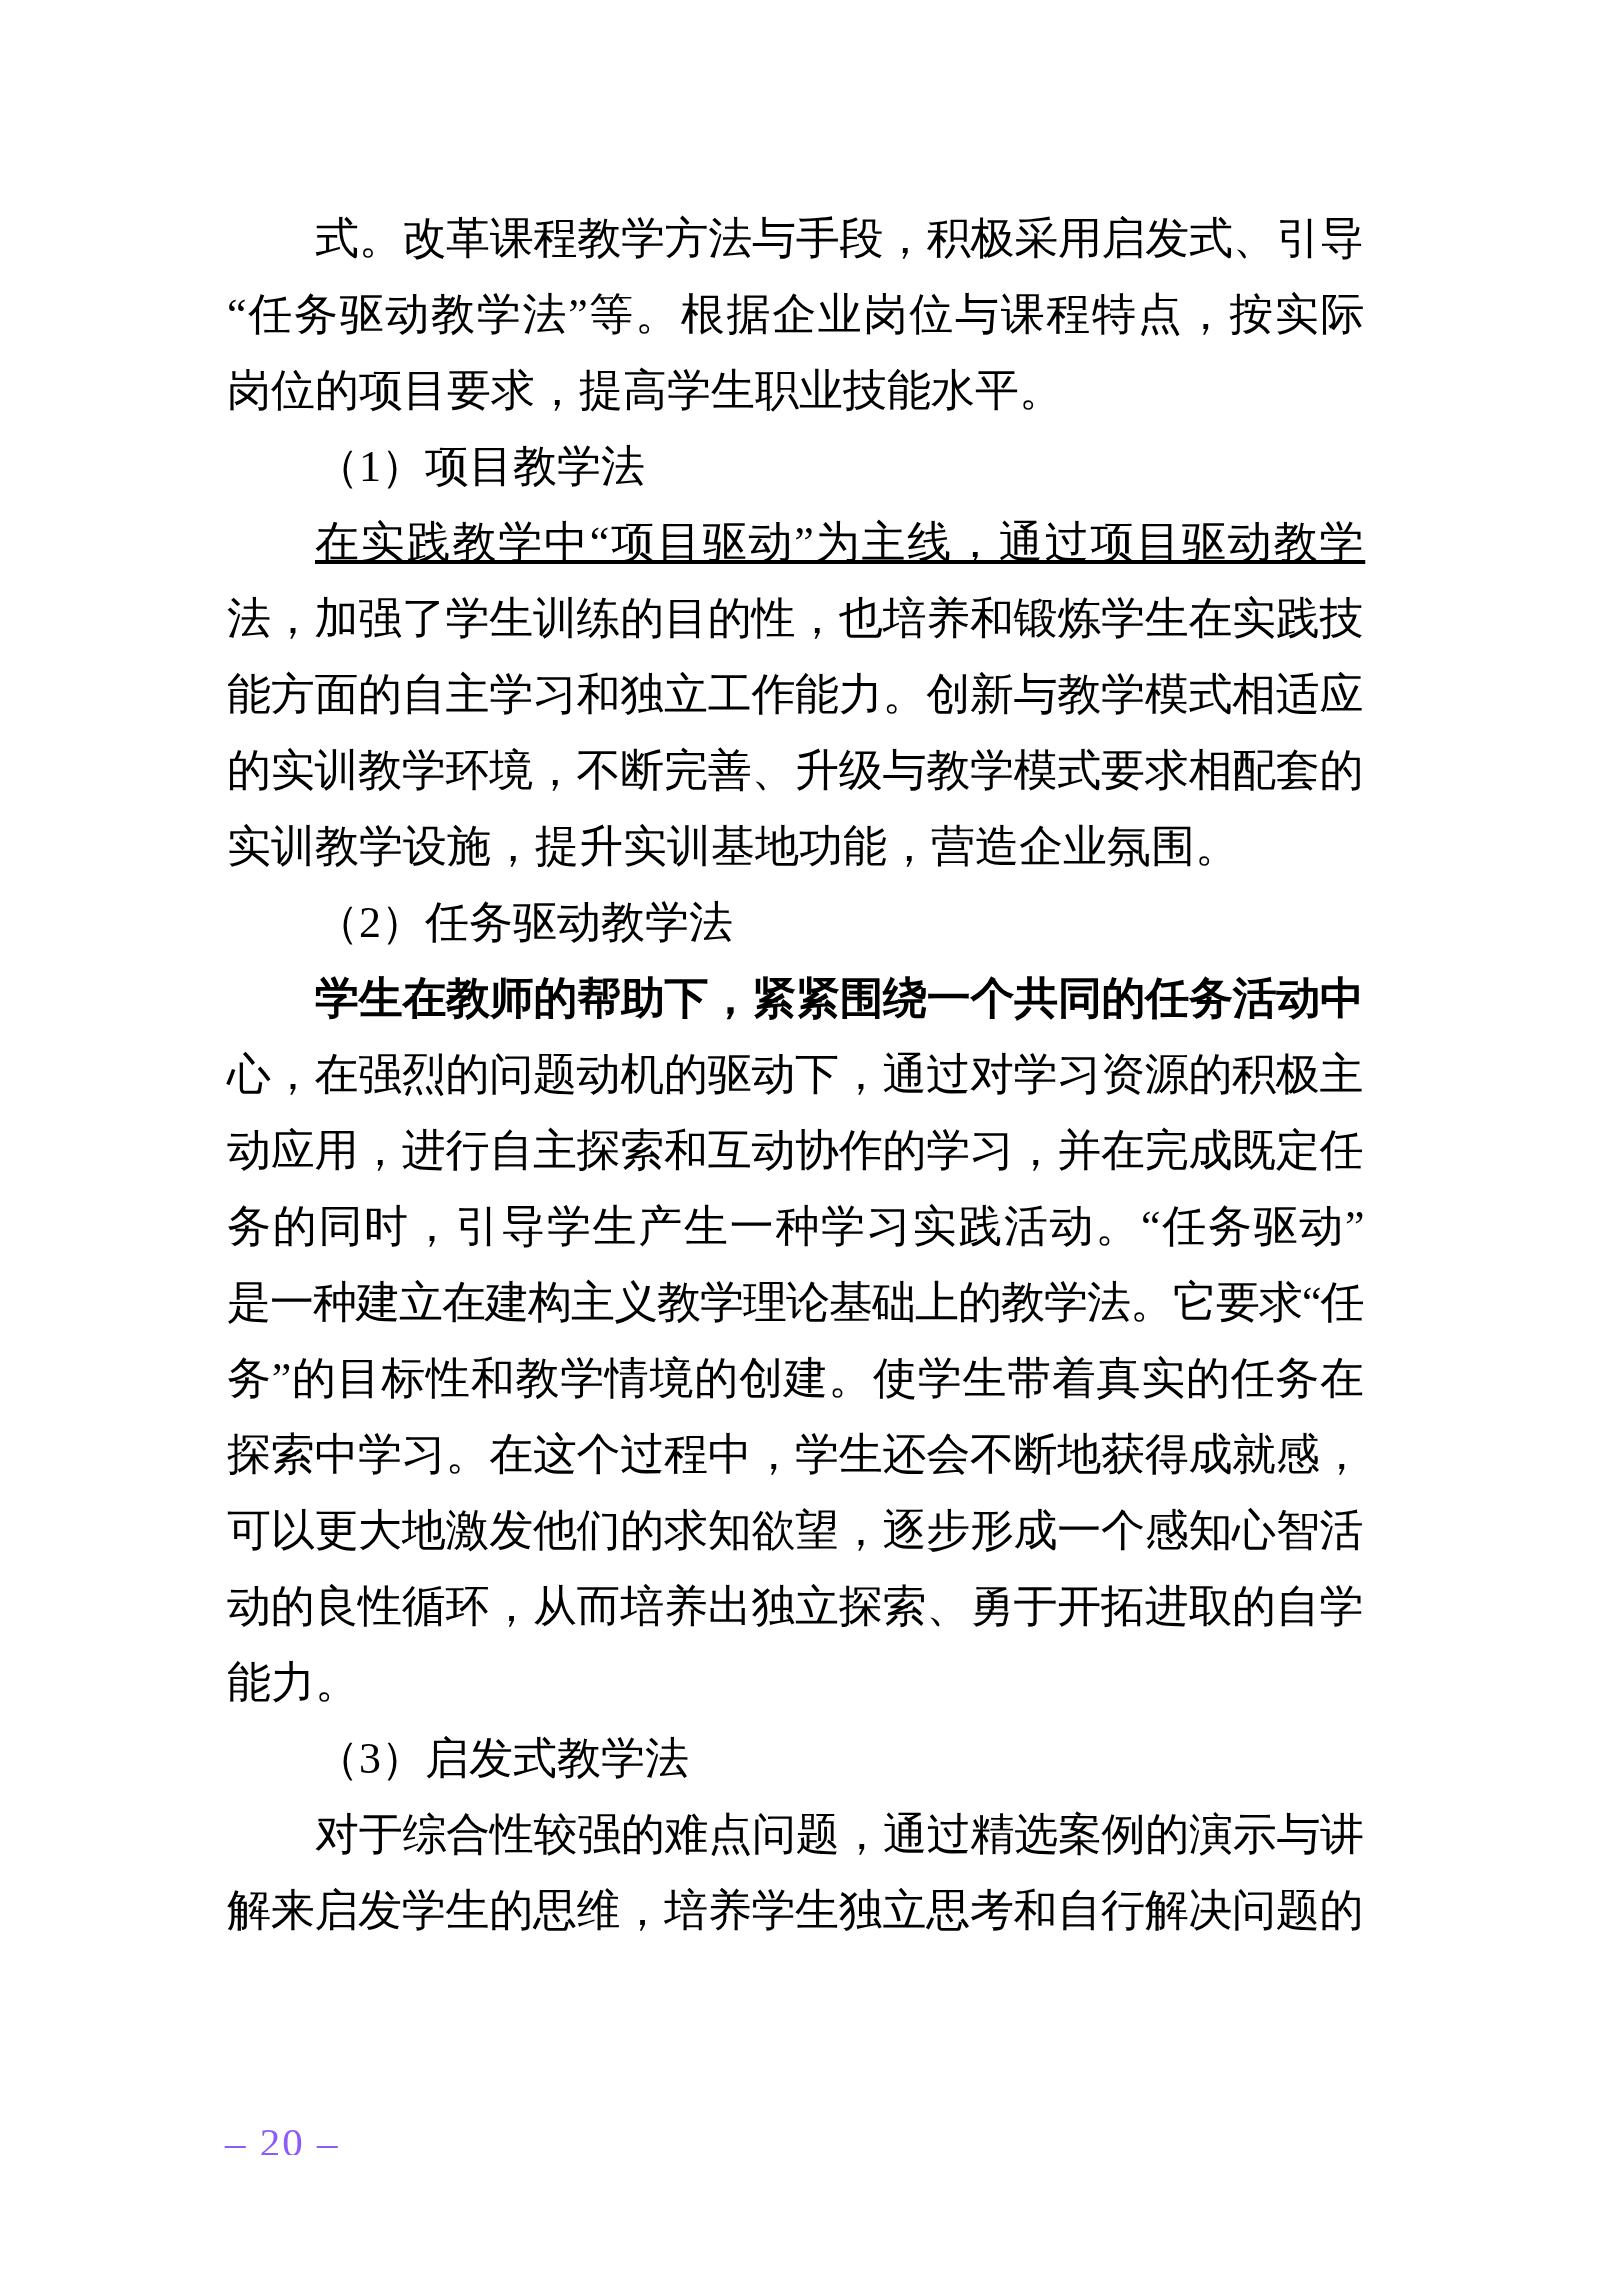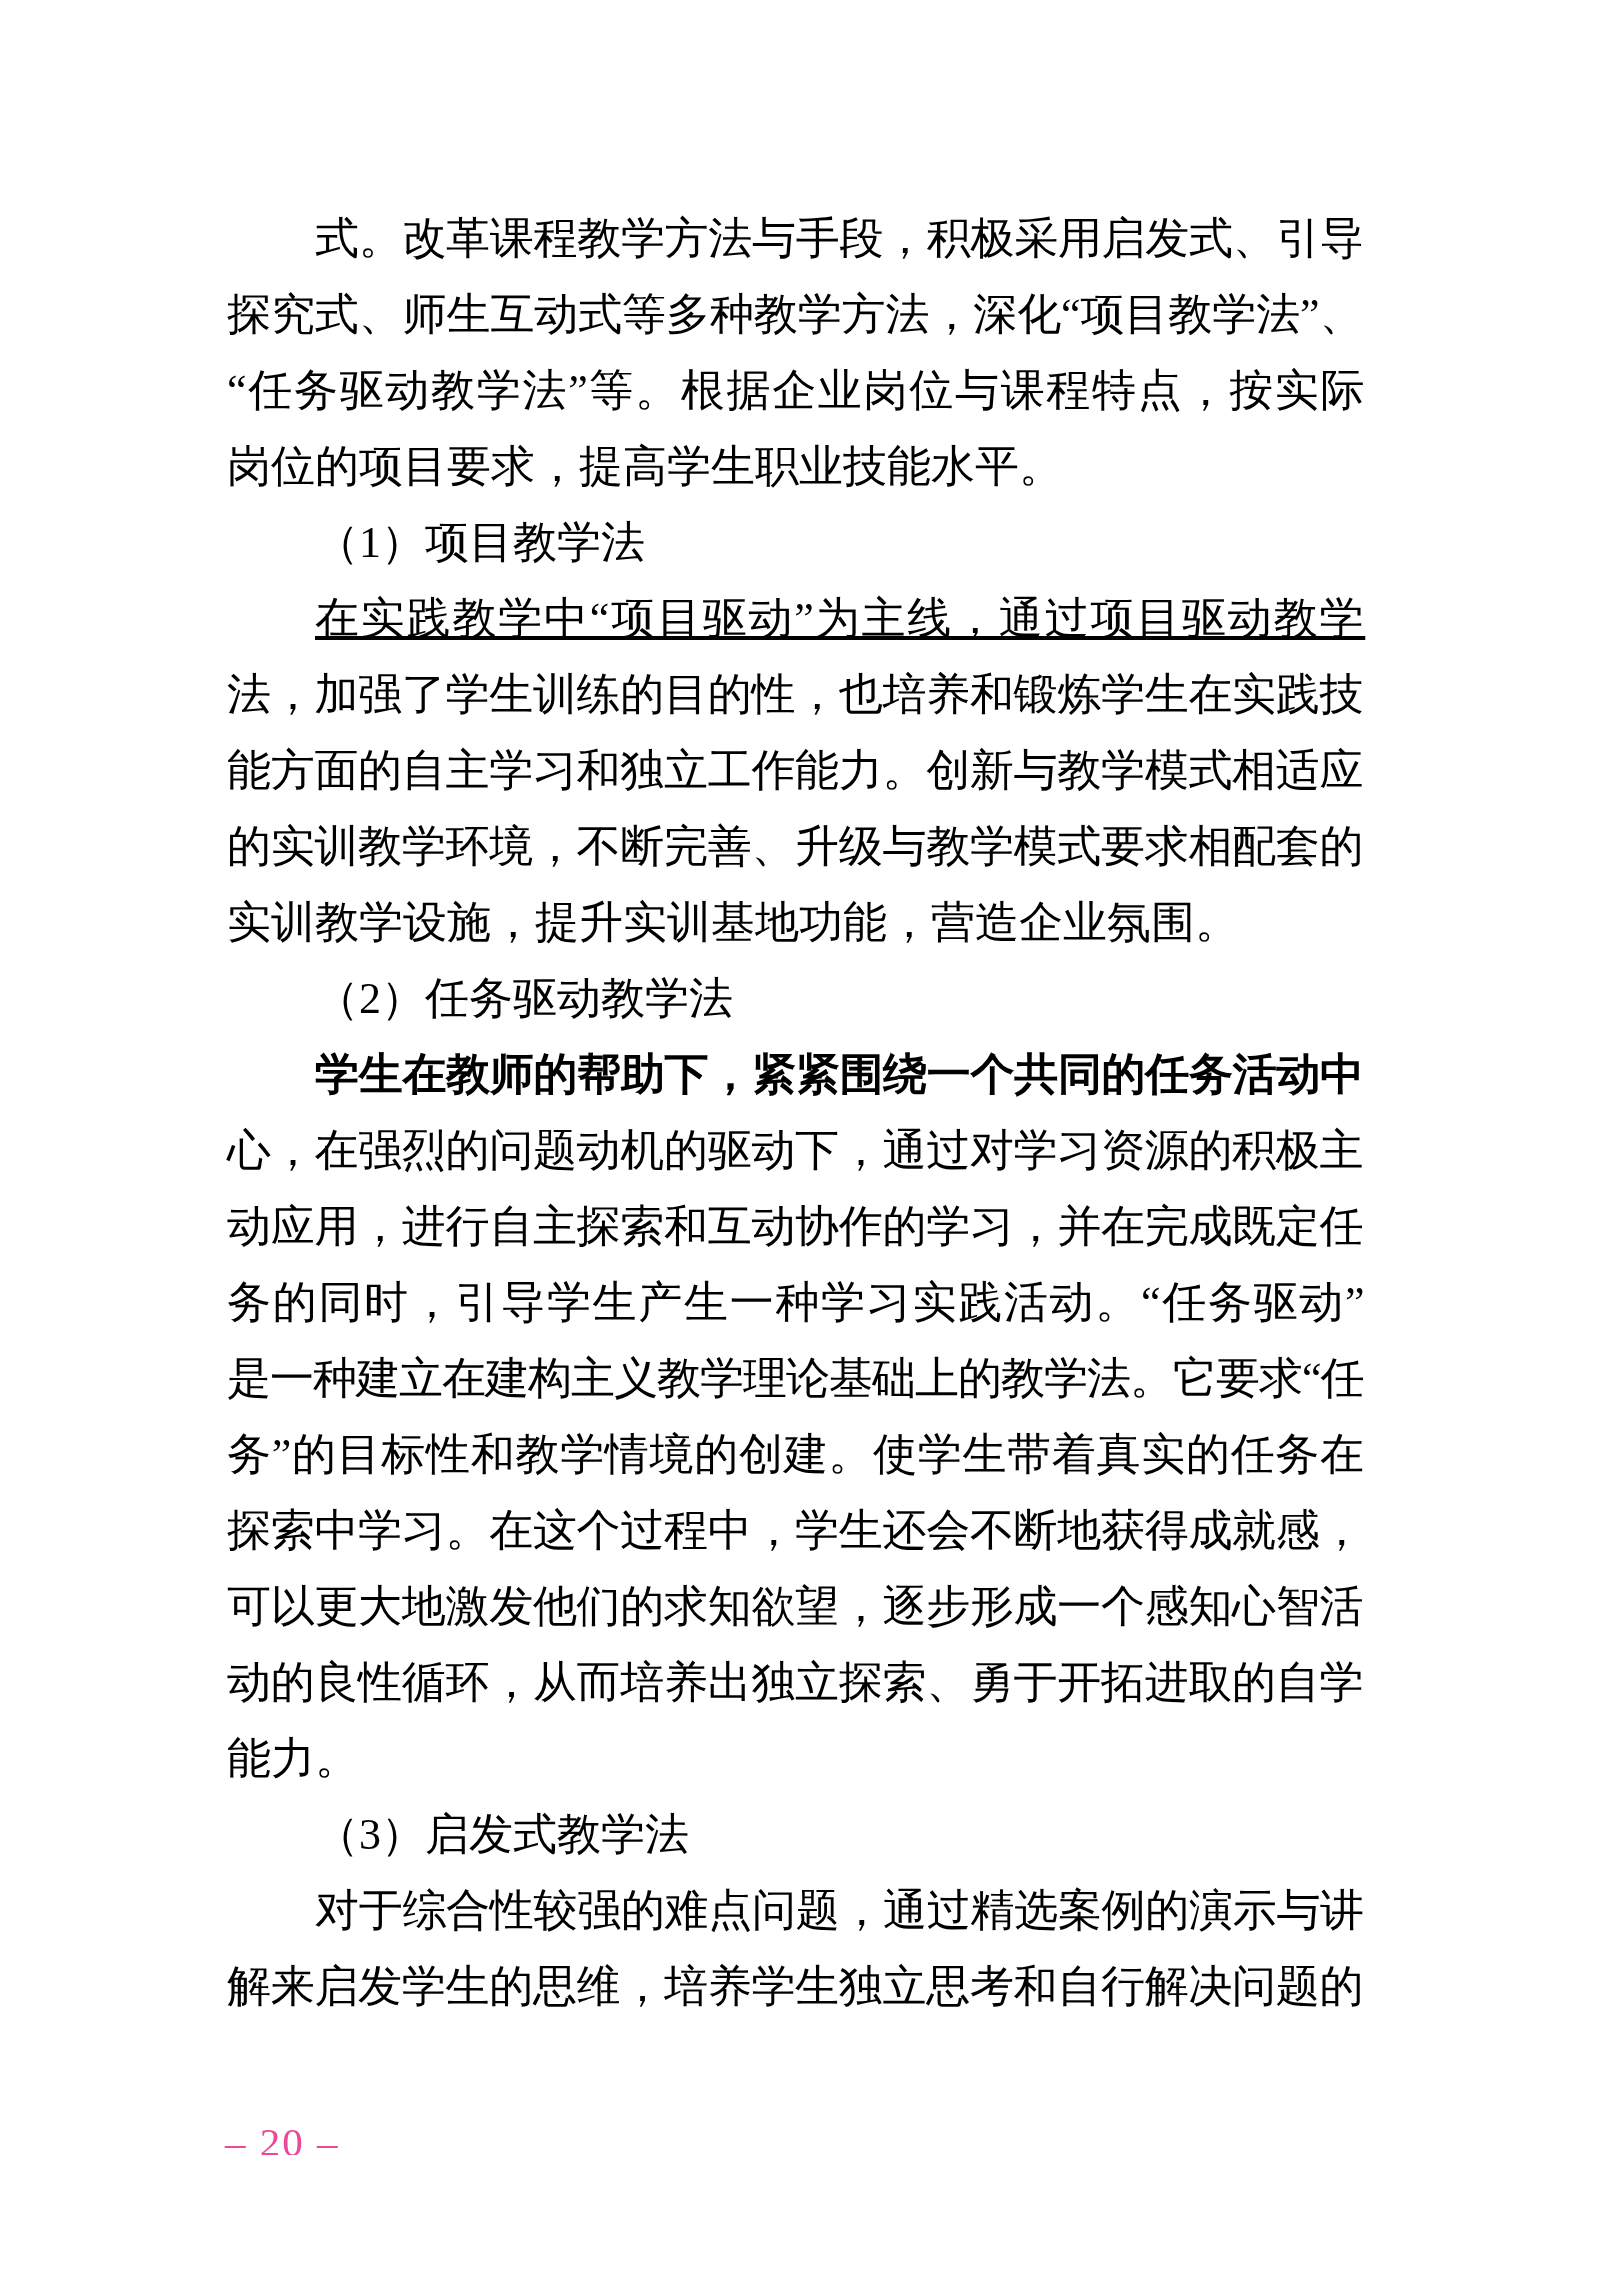--- a/index.html
+++ b/index.html
@@ -34,30 +34,29 @@
   .line.indent {
     text-indent: 88px;
   }
   .page-number {
     position: absolute;
     left: 225px;
     top: 2119px;
     font-size: 41px;
     line-height: 47px;
     letter-spacing: 2px;
-    color: #ec4899;
+    color: #8b5cf6;
   }
 </style>
 </head>
 <body>
 
 <div class="page">
   <div class="content">
     <p class="line indent just"><span style="white-space: nowrap; letter-spacing: -0.3px;">式。改革课程教学方法与手段，积极采用启发式、引导</span></p>
-    <p class="line just"><span style="white-space: nowrap; letter-spacing: -0.1px;">探究式、师生互动式等多种教学方法，深化“项目教学法”、</span></p>
     <p class="line just"><span style="white-space: nowrap; letter-spacing: 1.7px;">“任务驱动教学法”等。根据企业岗位与课程特点，按实际</span></p>
     <p class="line last">岗位的项目要求，提高学生职业技能水平。</p>
     <p class="line indent last">（1）项目教学法</p>
     <p class="line indent just"><span style="white-space: nowrap; letter-spacing: 1.8px; text-decoration: underline;">在实践教学中“项目驱动”为主线，通过项目驱动教学</span></p>
     <p class="line just"><span style="white-space: nowrap; letter-spacing: -0.3px;">法，加强了学生训练的目的性，也培养和锻炼学生在实践技</span></p>
     <p class="line just"><span style="white-space: nowrap; letter-spacing: -0.3px;">能方面的自主学习和独立工作能力。创新与教学模式相适应</span></p>
     <p class="line just"><span style="white-space: nowrap; letter-spacing: -0.3px;">的实训教学环境，不断完善、升级与教学模式要求相配套的</span></p>
     <p class="line last">实训教学设施，提升实训基地功能，营造企业氛围。</p>
     <p class="line indent last">（2）任务驱动教学法</p>
     <p class="line indent just"><span style="white-space: nowrap; letter-spacing: -0.3px; font-weight: bold;">学生在教师的帮助下，紧紧围绕一个共同的任务活动中</span></p>

